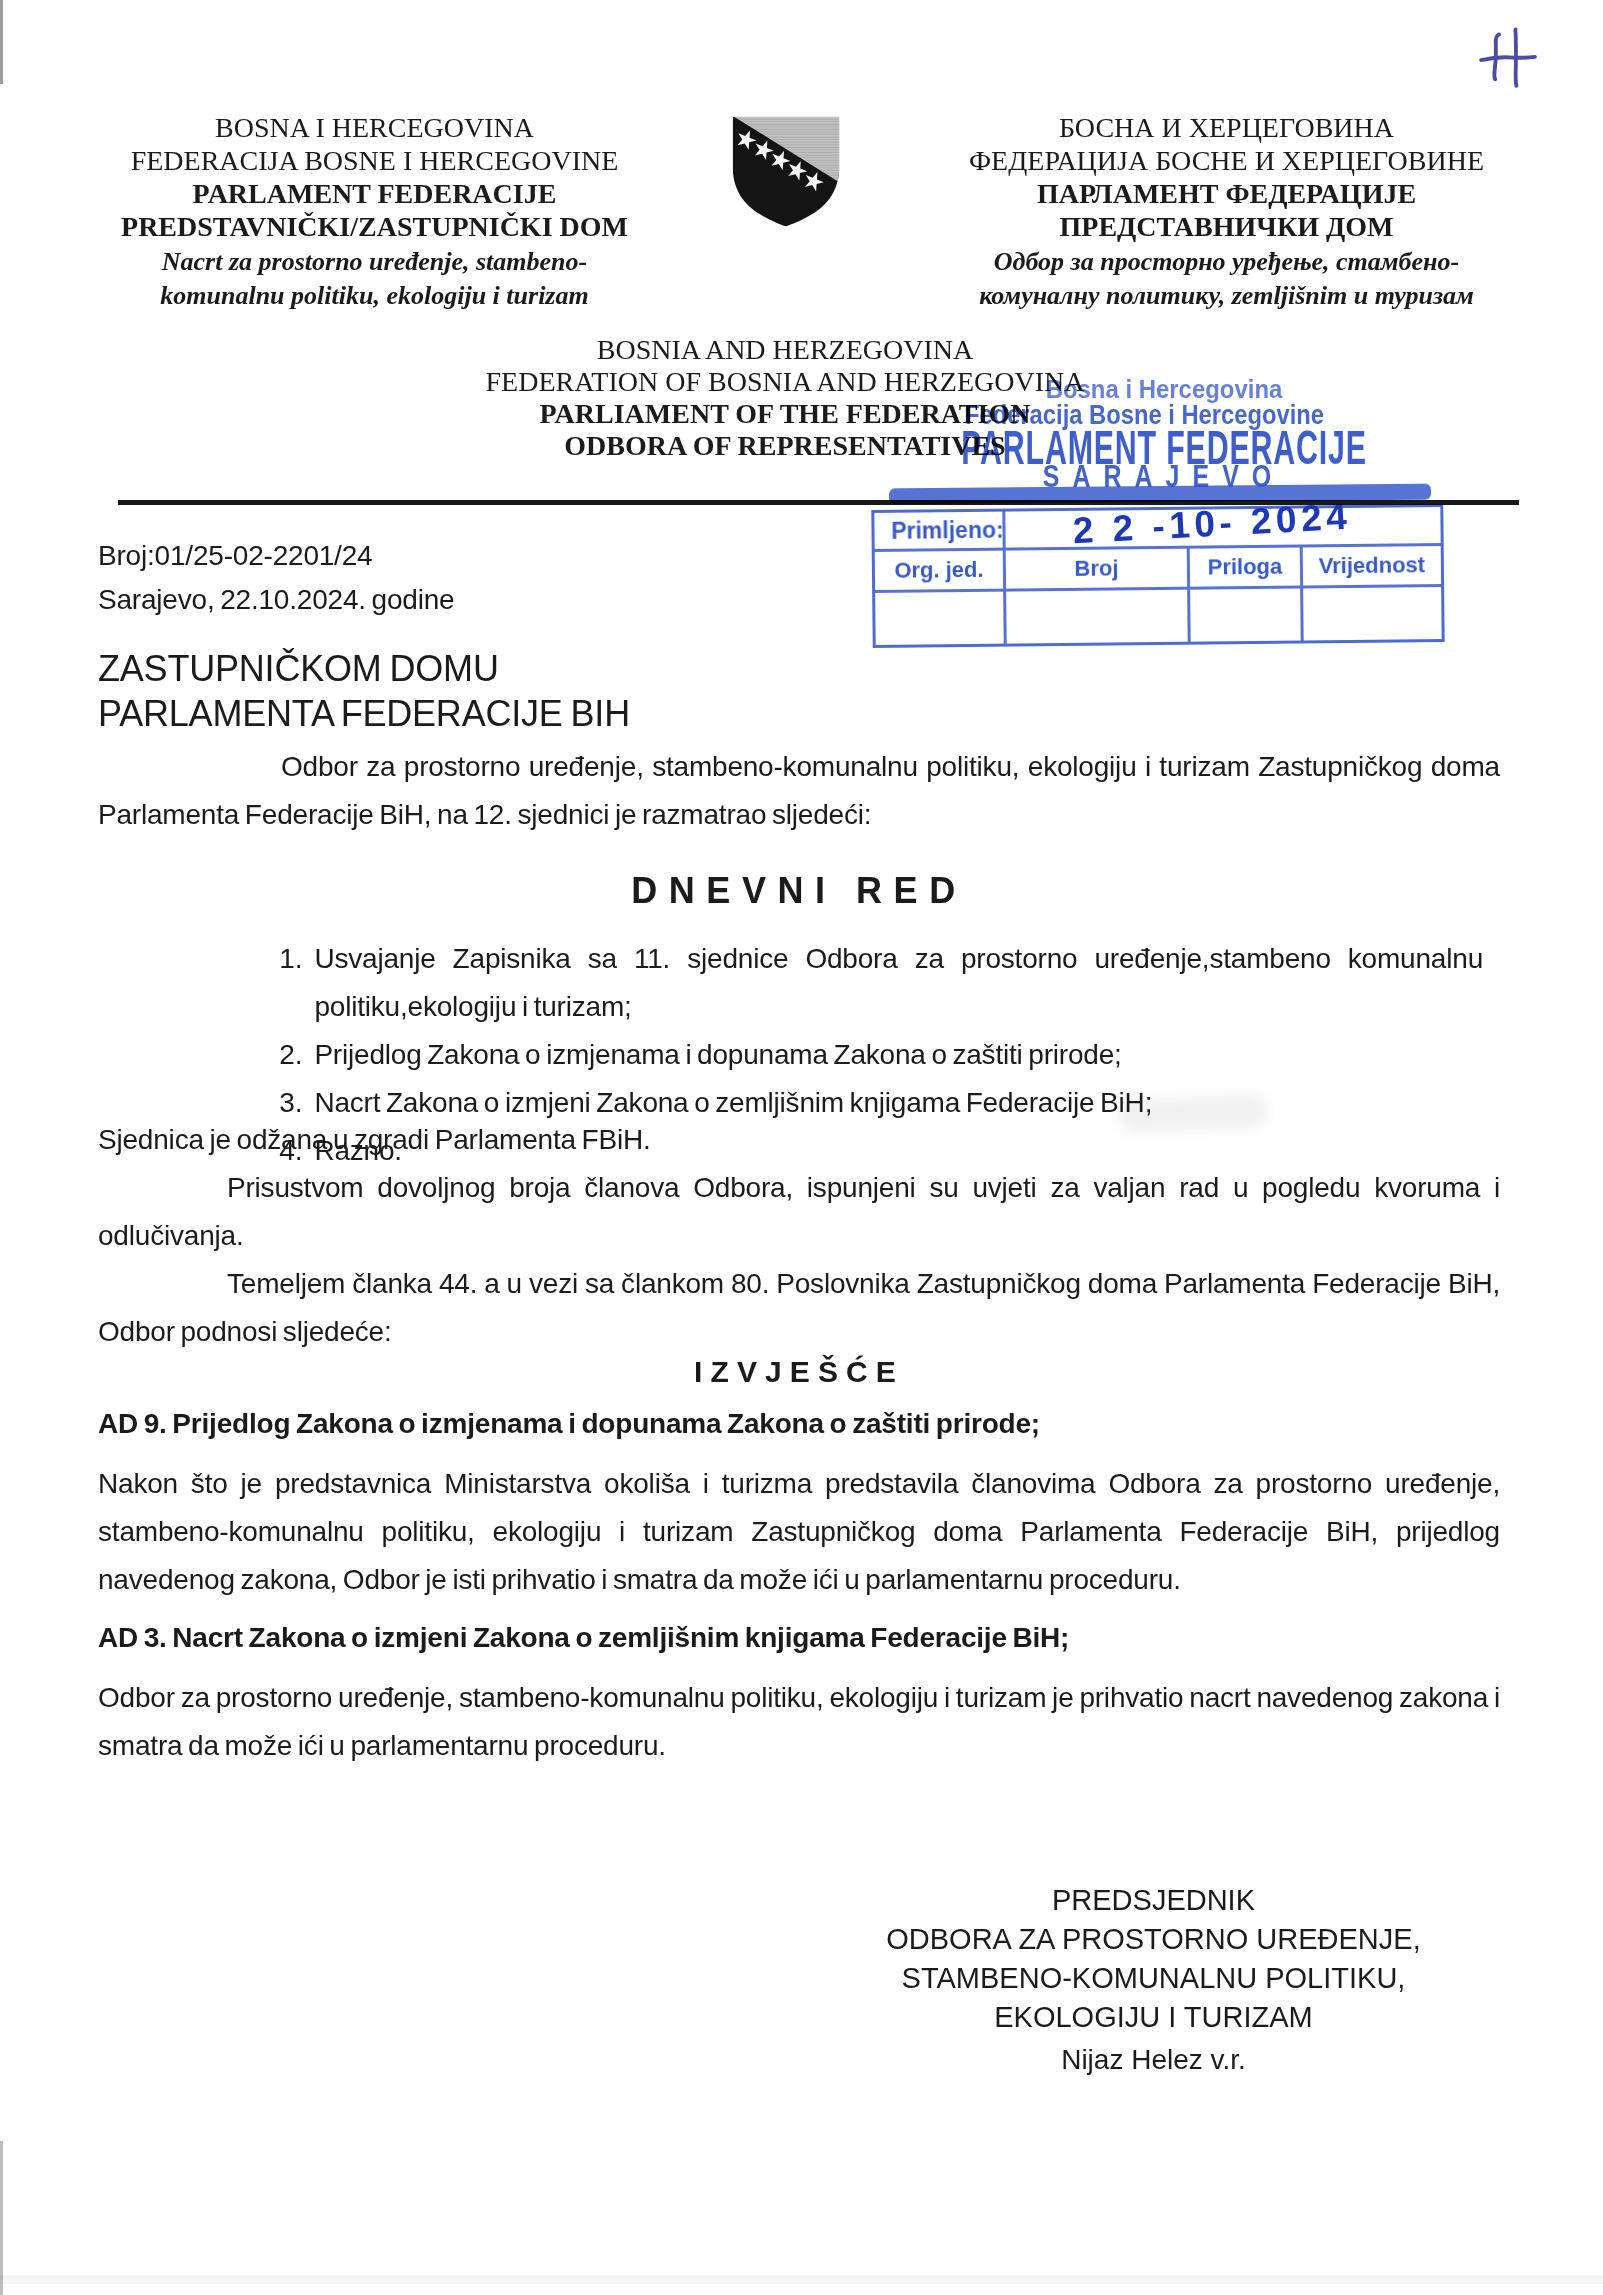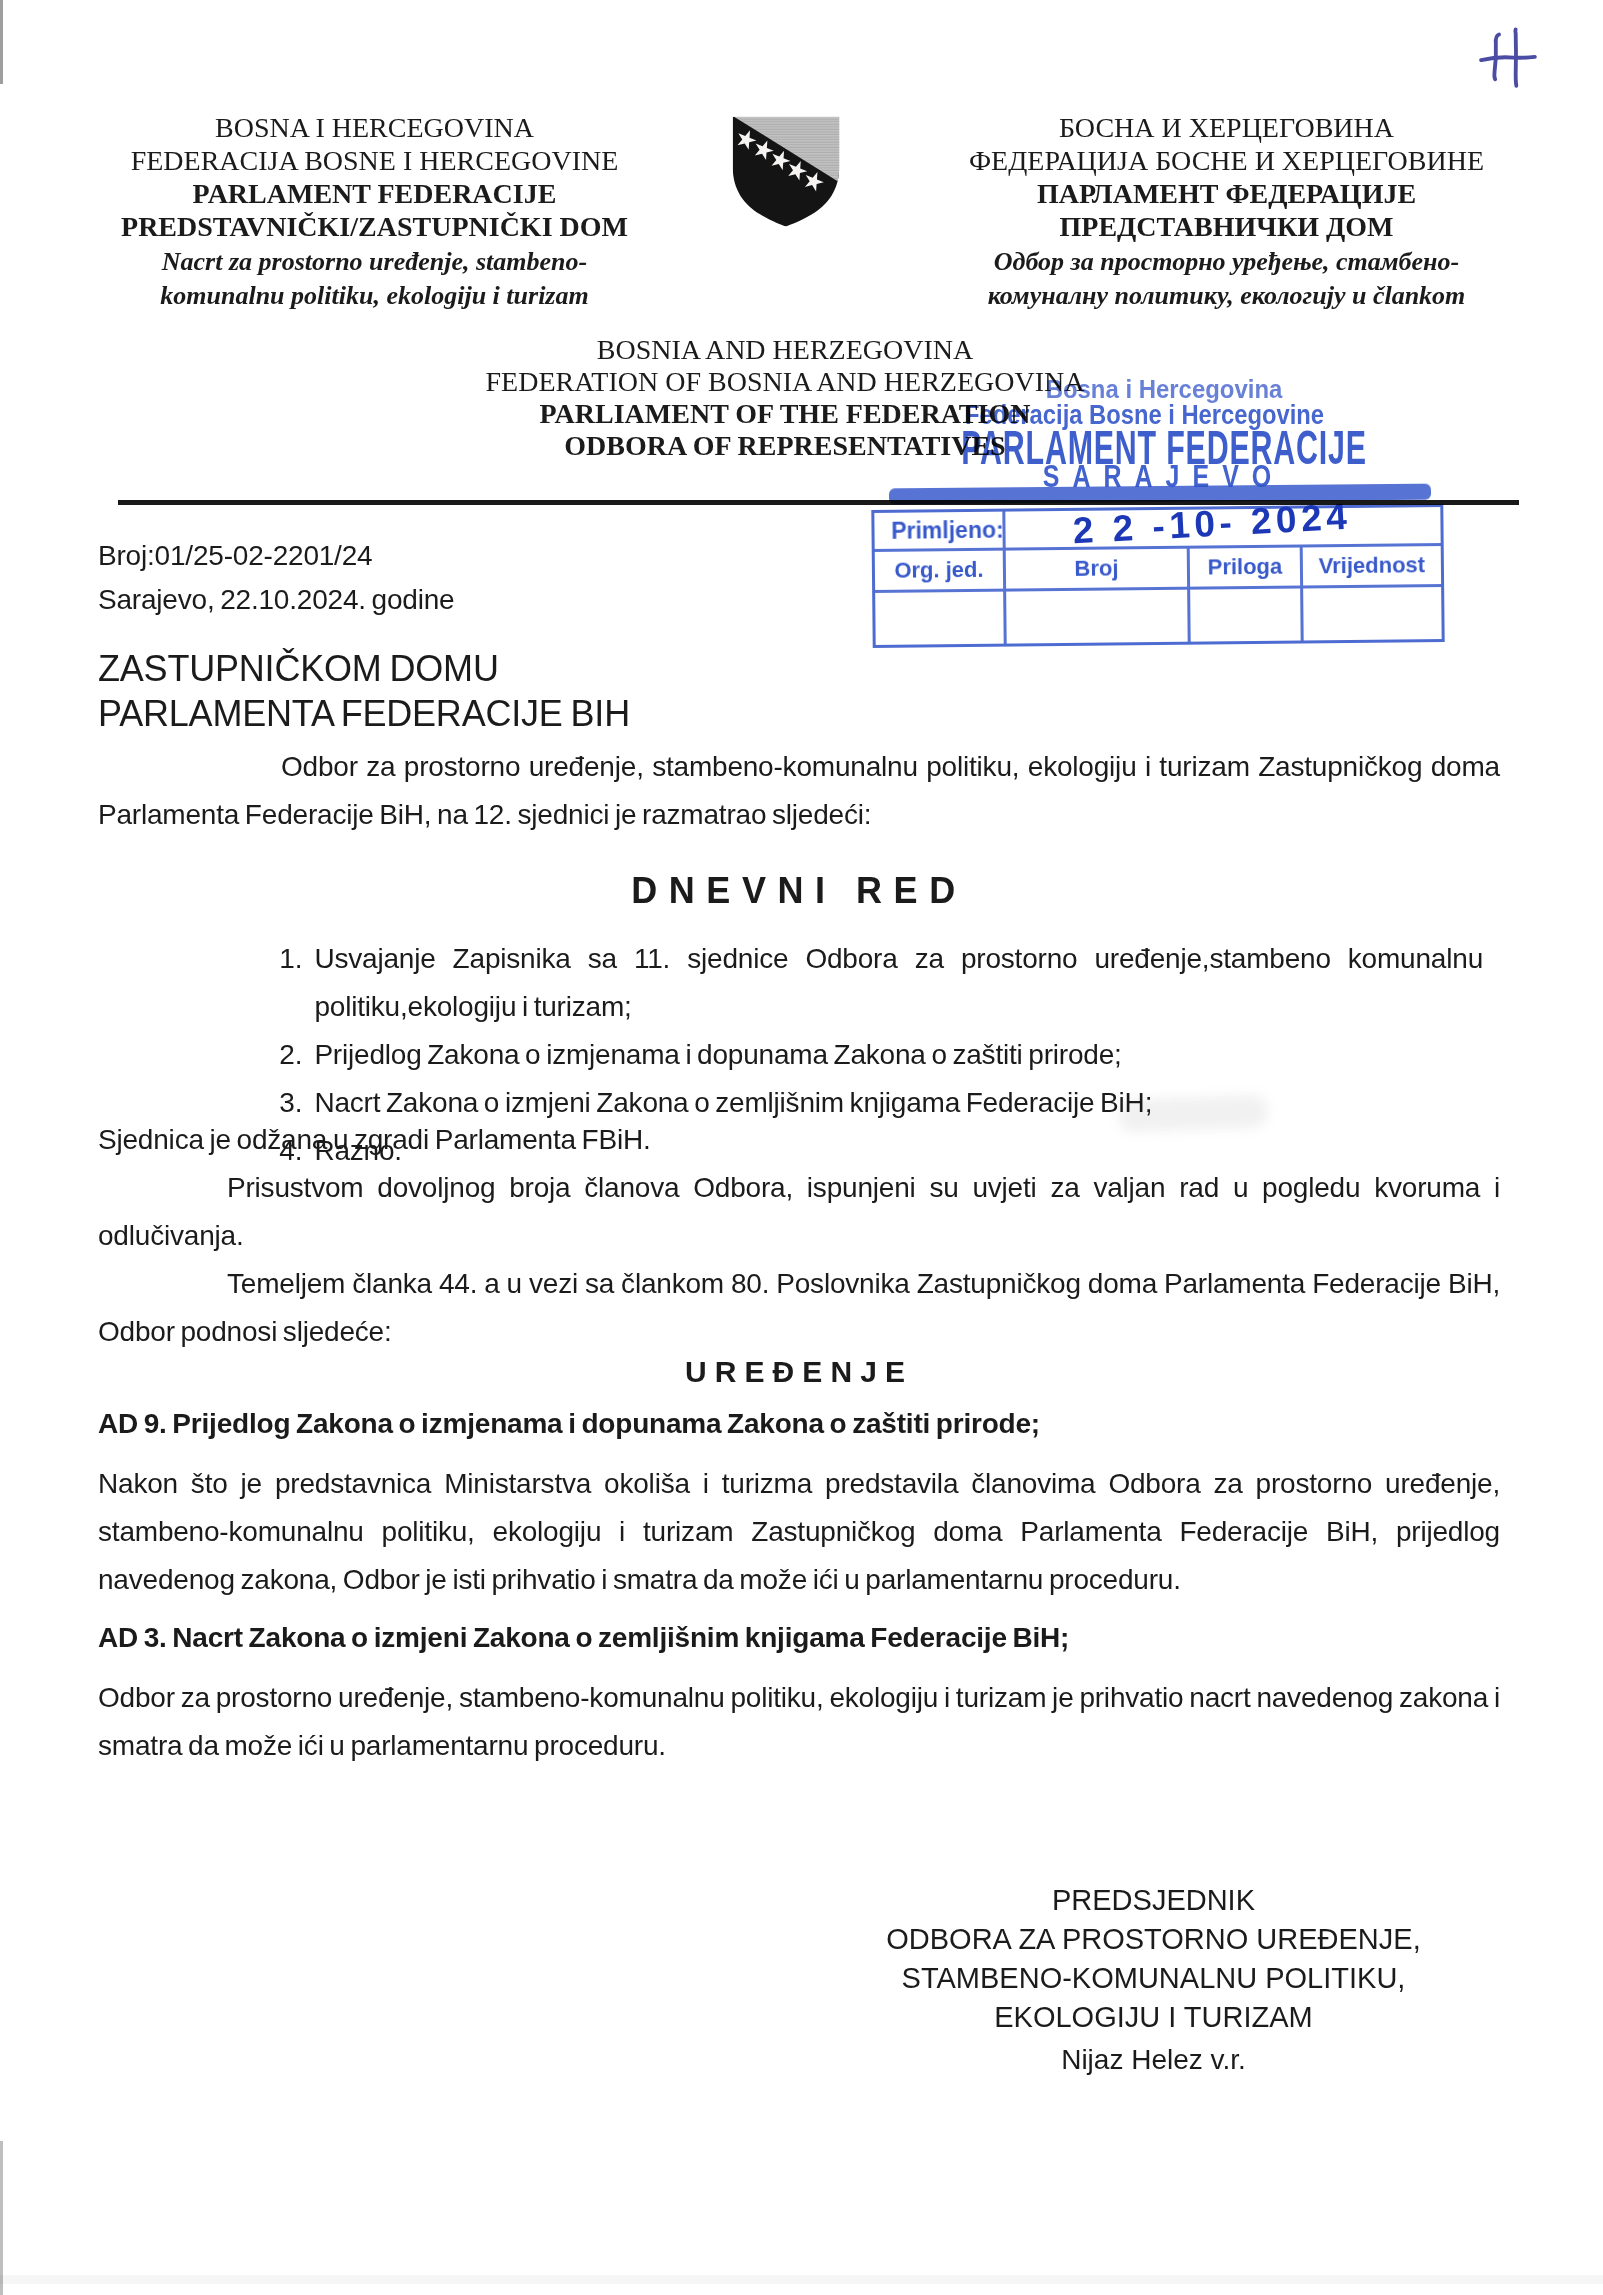--- a/index.html
+++ b/index.html
@@ -126,21 +126,21 @@
       <use href="#star" transform="translate(138,119) rotate(22)"></use>
     </g>
   </svg>
 
   <div class="hdr hdr-right">
     <div class="cap">БОСНА И ХЕРЦЕГОВИНА</div>
     <div class="cap">ФЕДЕРАЦИЈА БОСНЕ И ХЕРЦЕГОВИНЕ</div>
     <div class="cap b">ПАРЛАМЕНТ ФЕДЕРАЦИЈЕ</div>
     <div class="cap b">ПРЕДСТАВНИЧКИ ДОМ</div>
     <div class="it">Одбор за просторно уређење, стамбено-</div>
-    <div class="it">комуналну политику, екологију и člankom</div>
+    <div class="it">комуналну политику, zemljišnim и туризам</div>
   </div>
 
   <div class="hdr hdr-center">
     <div class="cap">BOSNIA AND HERZEGOVINA</div>
     <div class="cap">FEDERATION OF BOSNIA AND HERZEGOVINA</div>
     <div class="cap b">PARLIAMENT OF THE FEDERATION</div>
     <div class="cap b">ODBORA OF REPRESENTATIVES</div>
   </div>
 
   <div class="rule"></div>
@@ -185,21 +185,21 @@
       <li>Razno.</li>
     </ol>
   </div>
 
   <div class="body-text p-session">
     <p>Sjednica je odžana u zgradi Parlamenta FBiH.</p>
     <p class="ind">Prisustvom dovoljnog broja članova  Odbora, ispunjeni su uvjeti za valjan rad  u pogledu kvoruma i odlučivanja.</p>
     <p class="ind">Temeljem članka 44. a u vezi sa člankom 80. Poslovnika Zastupničkog doma Parlamenta Federacije BiH, Odbor podnosi sljedeće:</p>
   </div>
 
-  <div class="body-text izvjesce">UREĐENJE</div>
+  <div class="body-text izvjesce">IZVJEŠĆE</div>
   <div class="body-text adh ad2h">AD 9. Prijedlog Zakona o izmjenama i dopunama Zakona o zaštiti prirode;</div>
   <div class="body-text ad2p">Nakon što je predstavnica Ministarstva okoliša i turizma predstavila članovima Odbora za prostorno uređenje, stambeno-komunalnu politiku, ekologiju i turizam Zastupničkog doma Parlamenta Federacije BiH,  prijedlog navedenog zakona, Odbor je isti  prihvatio i smatra da može ići u parlamentarnu proceduru.</div>
   <div class="body-text adh ad3h">AD 3.  Nacrt Zakona o izmjeni Zakona o zemljišnim knjigama Federacije BiH;</div>
   <div class="body-text ad3p">Odbor za prostorno uređenje, stambeno-komunalnu politiku, ekologiju i turizam je  prihvatio nacrt navedenog zakona i smatra da može ići u parlamentarnu proceduru.</div>
 
   <div class="sig">
     <div>PREDSJEDNIK</div>
     <div>ODBORA ZA PROSTORNO UREĐENJE,</div>
     <div>STAMBENO-KOMUNALNU POLITIKU,</div>
     <div>EKOLOGIJU I TURIZAM</div>

